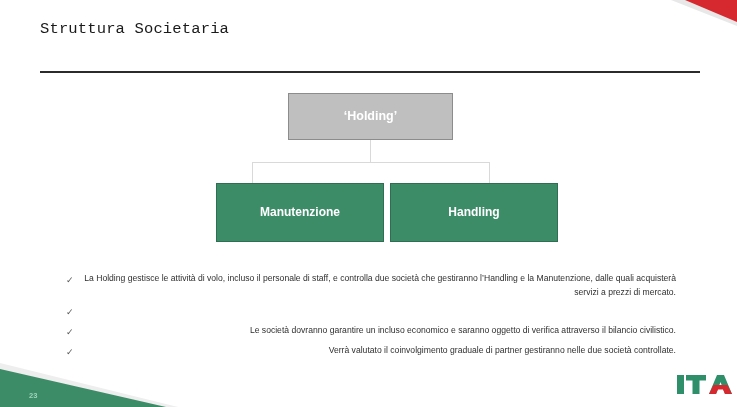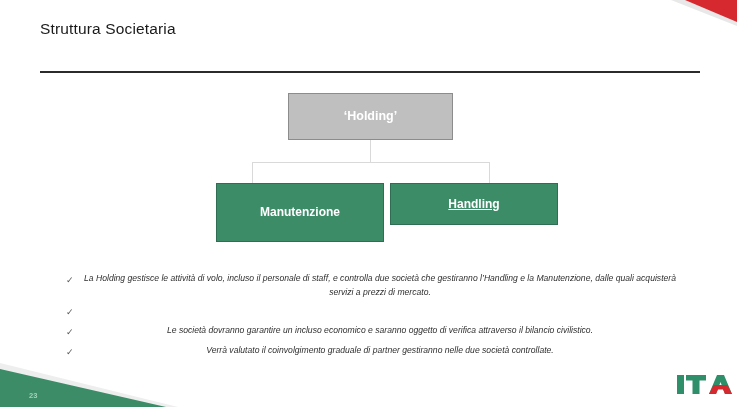--- a/index.html
+++ b/index.html
@@ -36,20 +36,21 @@
 
   
   #page-title {
     position: absolute;
     left: 40px;
     top: 20px;
     font-size: 15.5px;
     color: #1a1a1a;
     letter-spacing: 0.15px;
     white-space: nowrap;
+    font-family: Liberation Mono, monospace;
   }
   #title-rule {
     position: absolute;
     left: 40px;
     top: 71px;
     width: 660px;
     height: 0;
     border-top: 2px solid #2b2b2b;
   }
 
@@ -86,25 +87,24 @@
     height: 59px;
     background: #3c8c68;
     border: 1px solid #2f6e52;
     font-size: 12px;
     margin-left: 48px;
   }
   #node-handling {
     left: 390px;
     top: 183px;
     width: 168px;
-    height: 42px;
+    height: 59px;
     background: #3c8c68;
     border: 1px solid #2f6e52;
     font-size: 12px;
-    text-decoration: underline;
   }
 
   
   .conn {
     position: absolute;
     background: #e3e3e3;
   }
   #conn-stem {
     left: 370px;
     top: 140px;
@@ -152,22 +152,21 @@
     font-size: 9px;
     color: #555555;
     line-height: 14px;
     padding-top: 1px;
   }
   .bullet-text {
     flex: 1 1 auto;
     font-size: 8.6px;
     line-height: 13.5px;
     color: #2f2f2f;
-    text-align: center;
-    font-style: italic;
+    text-align: right;
   }
 
   
   #page-number {
     position: absolute;
     left: 29px;
     bottom: 7px;
     font-size: 7.5px;
     color: #9fd4bb;
     font-weight: bold;

